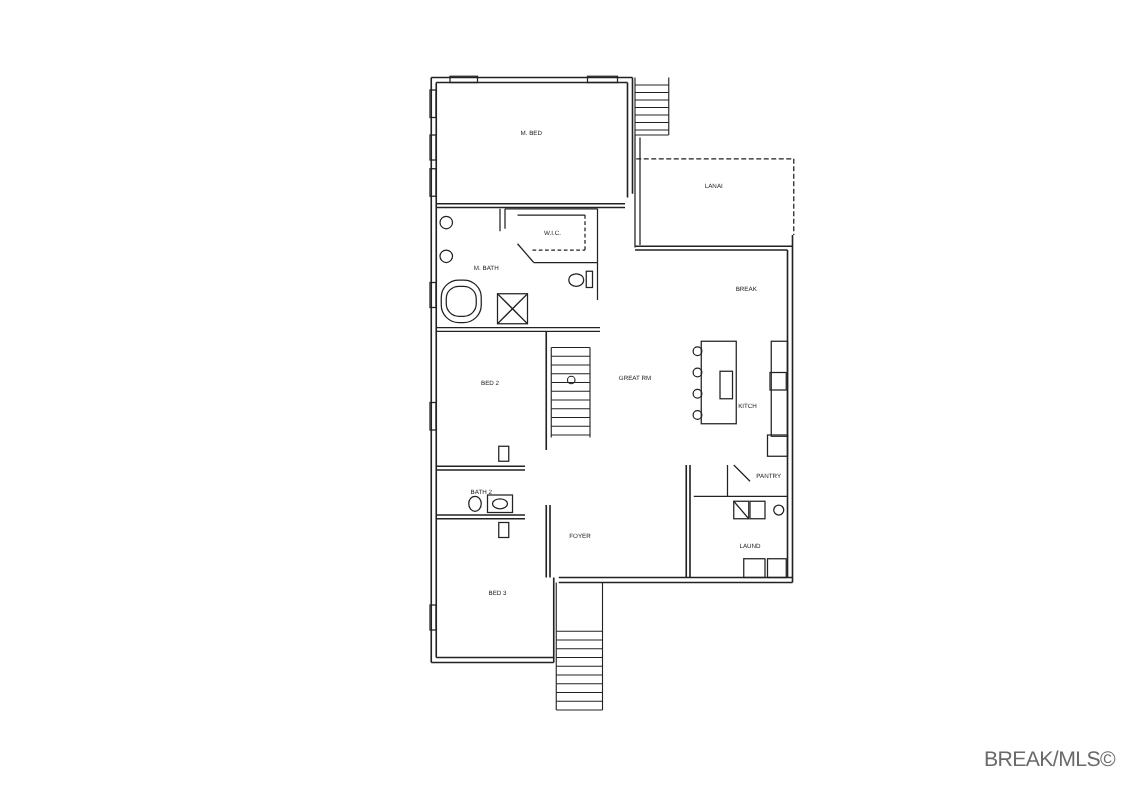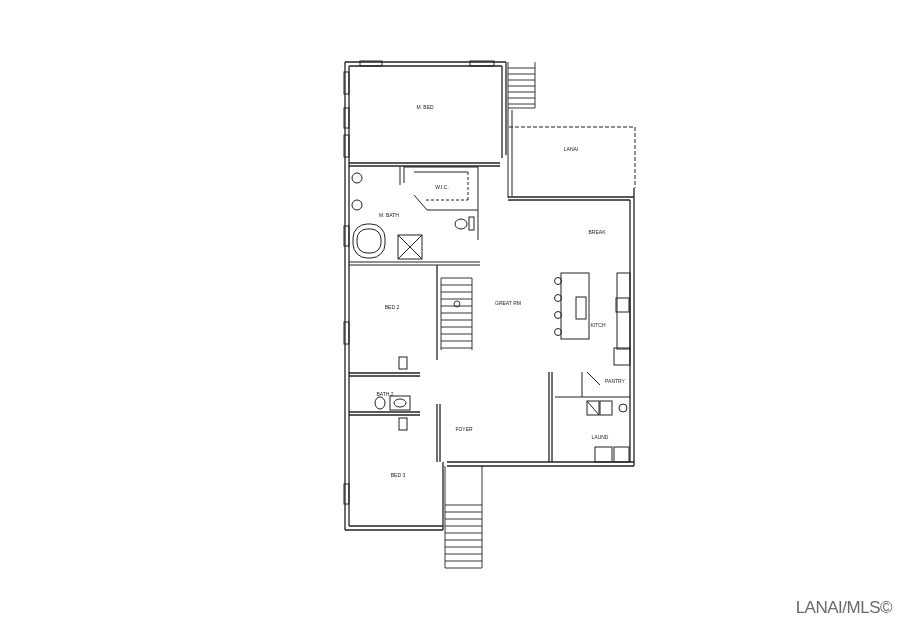--- a/index.html
+++ b/index.html
@@ -194,13 +194,13 @@
 <div class="lbl" style="left:597px;top:229px;">BREAK</div>
 <div class="lbl" style="left:508px;top:300px;">GREAT RM</div>
 <div class="lbl" style="left:392px;top:304px;">BED 2</div>
 <div class="lbl" style="left:598px;top:322px;">KITCH</div>
 <div class="lbl" style="left:615px;top:378px;">PANTRY</div>
 <div class="lbl" style="left:385px;top:391px;">BATH 2</div>
 <div class="lbl" style="left:464px;top:426px;">FOYER</div>
 <div class="lbl" style="left:600px;top:434px;">LAUND</div>
 <div class="lbl" style="left:398px;top:472px;">BED 3</div>
 
-<div class="wm">LANAI/MLS©</div>
+<div class="wm">BREAK/MLS©</div>
 
 </body></html>

